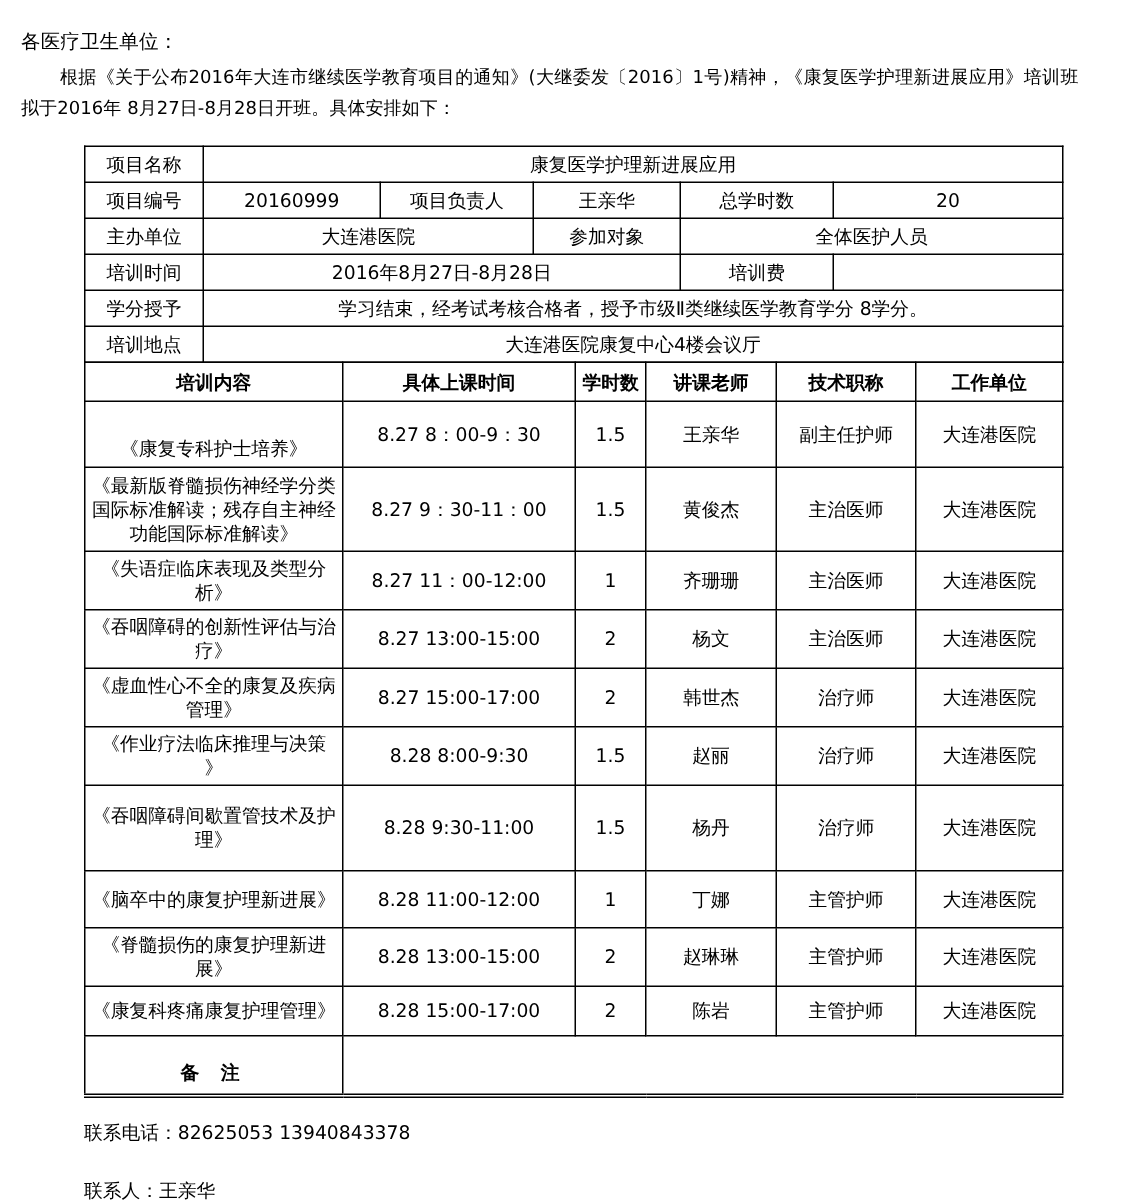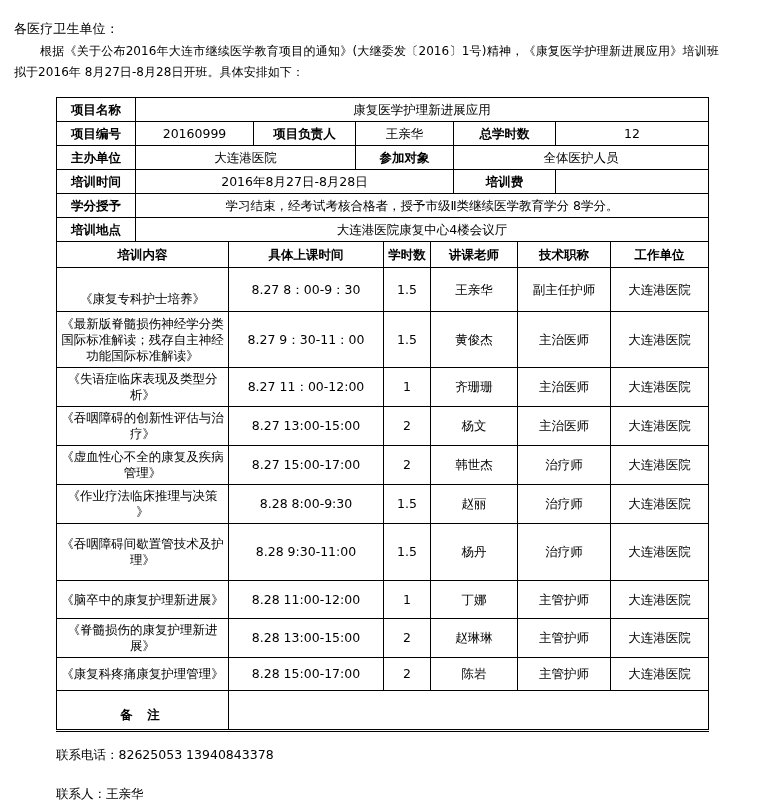--- a/index.html
+++ b/index.html
@@ -60,21 +60,21 @@
   table.doc td {
     border: 1px solid #000000;
     padding: 2px 3px;
     vertical-align: middle;
     text-align: center;
     line-height: 16px;
     word-break: break-all;
   }
   .info-tbl { margin-top: 14px; }
   .info-tbl td { height: 19px; }
-  .lbl { font-weight: bold; }
+  .lbl { font-weight: normal; }
 
   
   .sched-tbl { margin-top: -1px; }
   .sched-tbl td.hd {
     font-weight: bold;
     height: 21px;
   }
   .sched-tbl td.topic {
     padding: 3px 4px;
   }
@@ -134,21 +134,21 @@
         <tr>
           <td class="lbl">项目名称</td>
           <td colspan="5">康复医学护理新进展应用</td>
         </tr>
         <tr>
           <td class="lbl">项目编号</td>
           <td>20160999</td>
           <td class="lbl">项目负责人</td>
           <td>王亲华</td>
           <td class="lbl">总学时数</td>
-          <td>12</td>
+          <td>20</td>
         </tr>
         <tr>
           <td class="lbl">主办单位</td>
           <td colspan="2">大连港医院</td>
           <td class="lbl">参加对象</td>
           <td colspan="2">全体医护人员</td>
         </tr>
         <tr>
           <td class="lbl">培训时间</td>
           <td colspan="3">2016年8月27日-8月28日</td>

